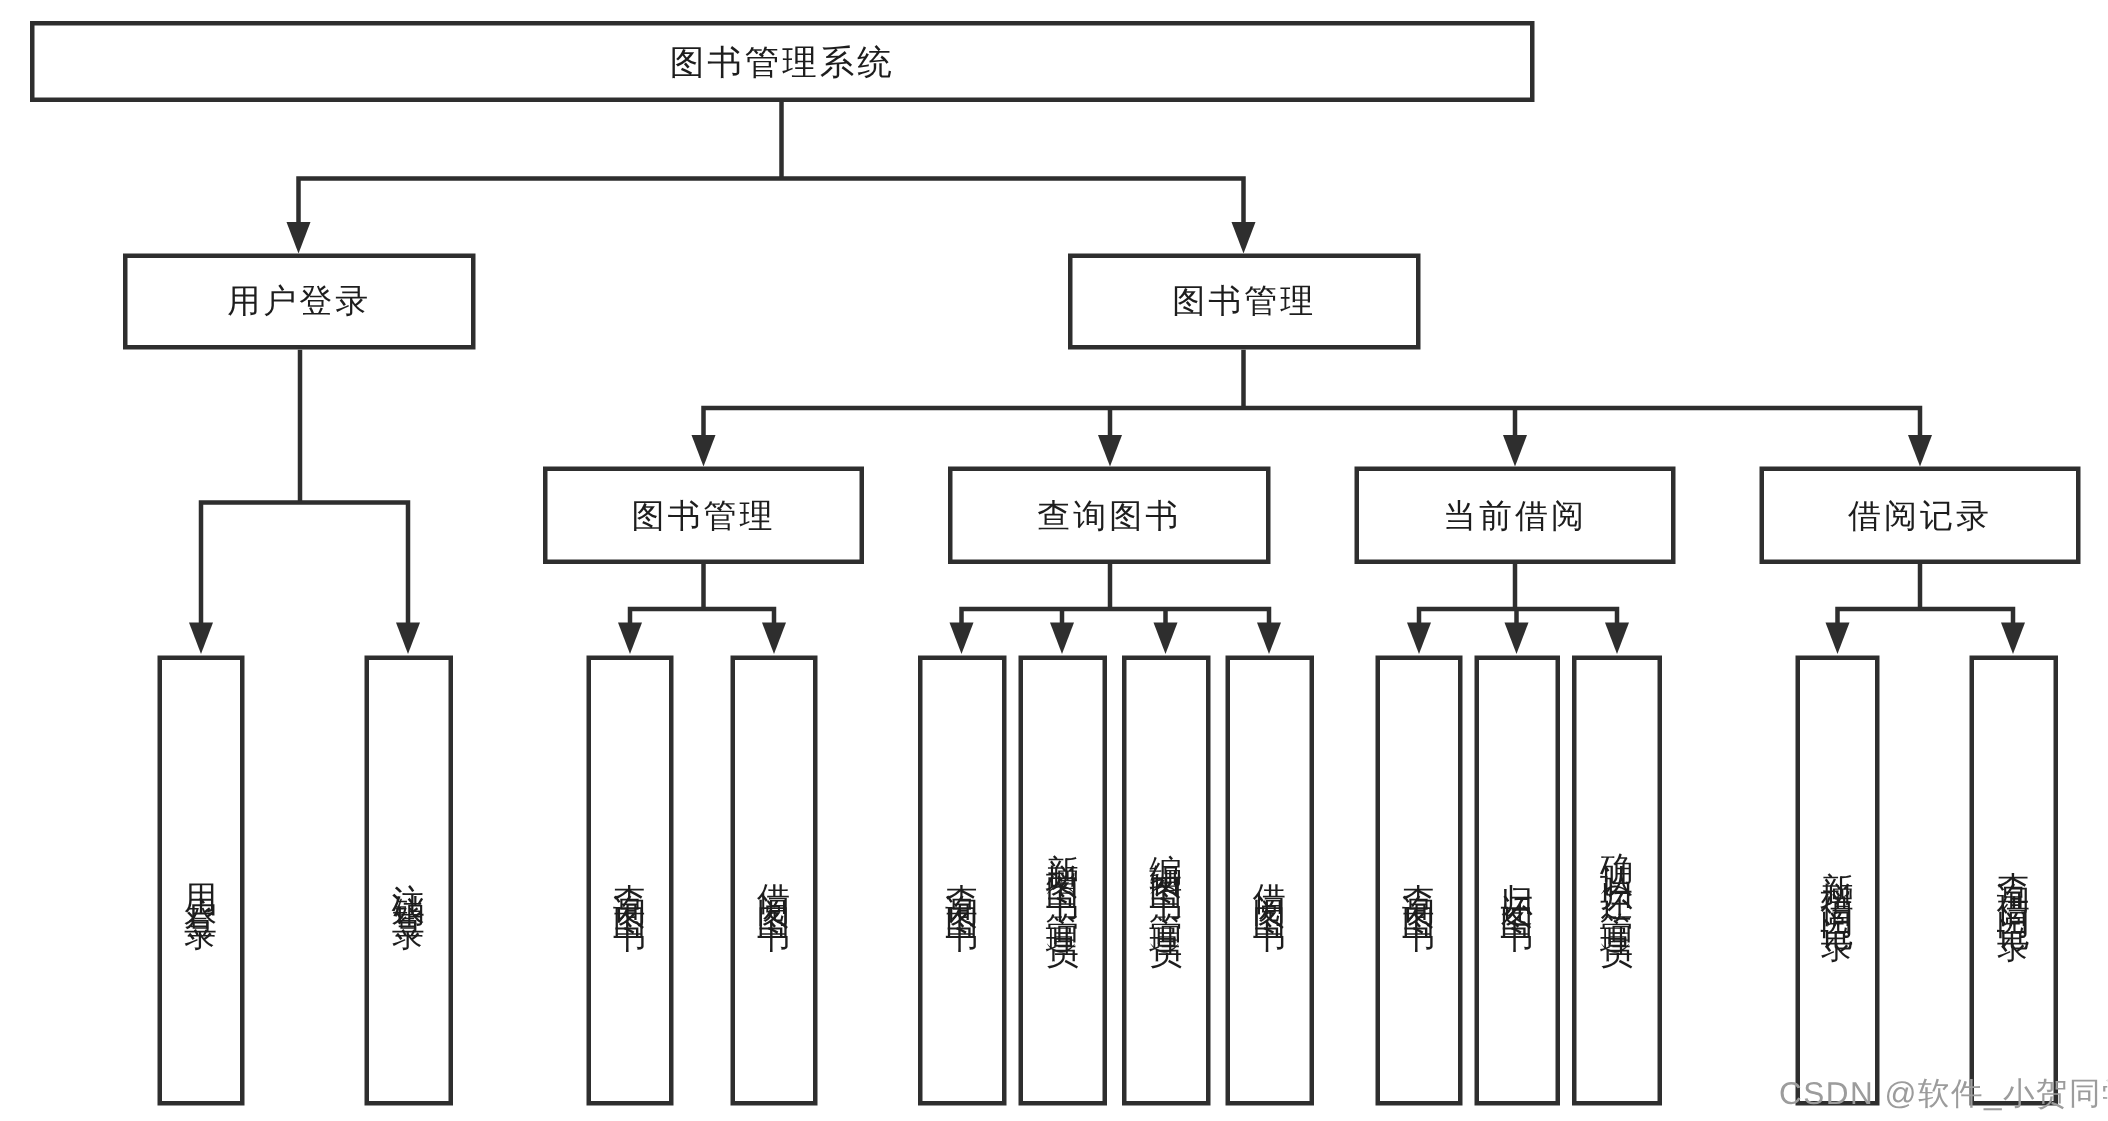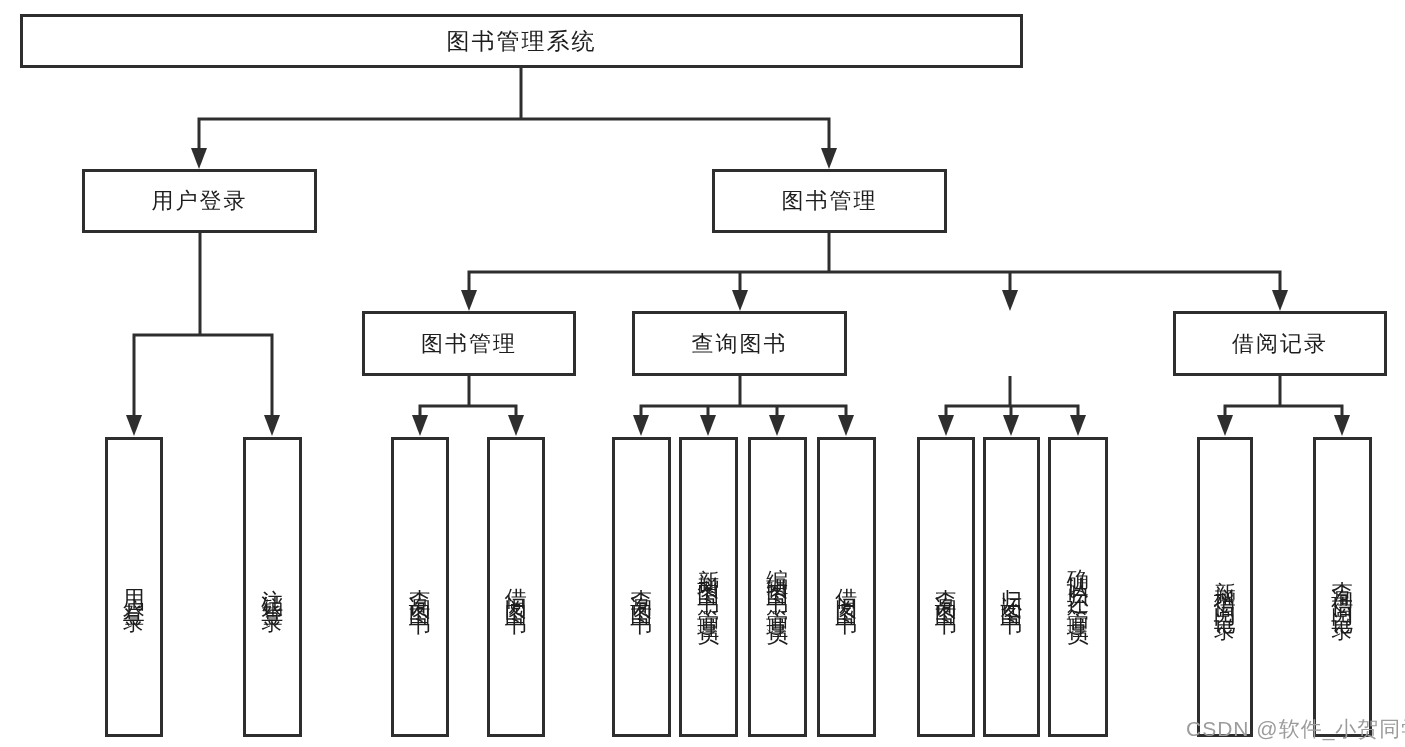--- a/index.html
+++ b/index.html
@@ -131,20 +131,23 @@
   <div class="box" style="left:712px; top:169px; width:235px; height:64px;">
     <span class="h-label">图书管理</span>
   </div>
 
   <div class="box" style="left:362px; top:311px; width:214px; height:65px;">
     <span class="h-label">图书管理</span>
   </div>
   <div class="box" style="left:632px; top:311px; width:215px; height:65px;">
     <span class="h-label">查询图书</span>
   </div>
+  <div class="box" style="left:903px; top:311px; width:214px; height:65px;">
+    <span class="h-label">当前借阅</span>
+  </div>
   <div class="box" style="left:1173px; top:311px; width:214px; height:65px;">
     <span class="h-label">借阅记录</span>
   </div>
 
   <div class="box leaf" style="left:105px; width:58px;">
     <span class="v-label">用户登录</span>
   </div>
   <div class="box leaf" style="left:243px; width:59px;">
     <span class="v-label">注销登录</span>
   </div>

